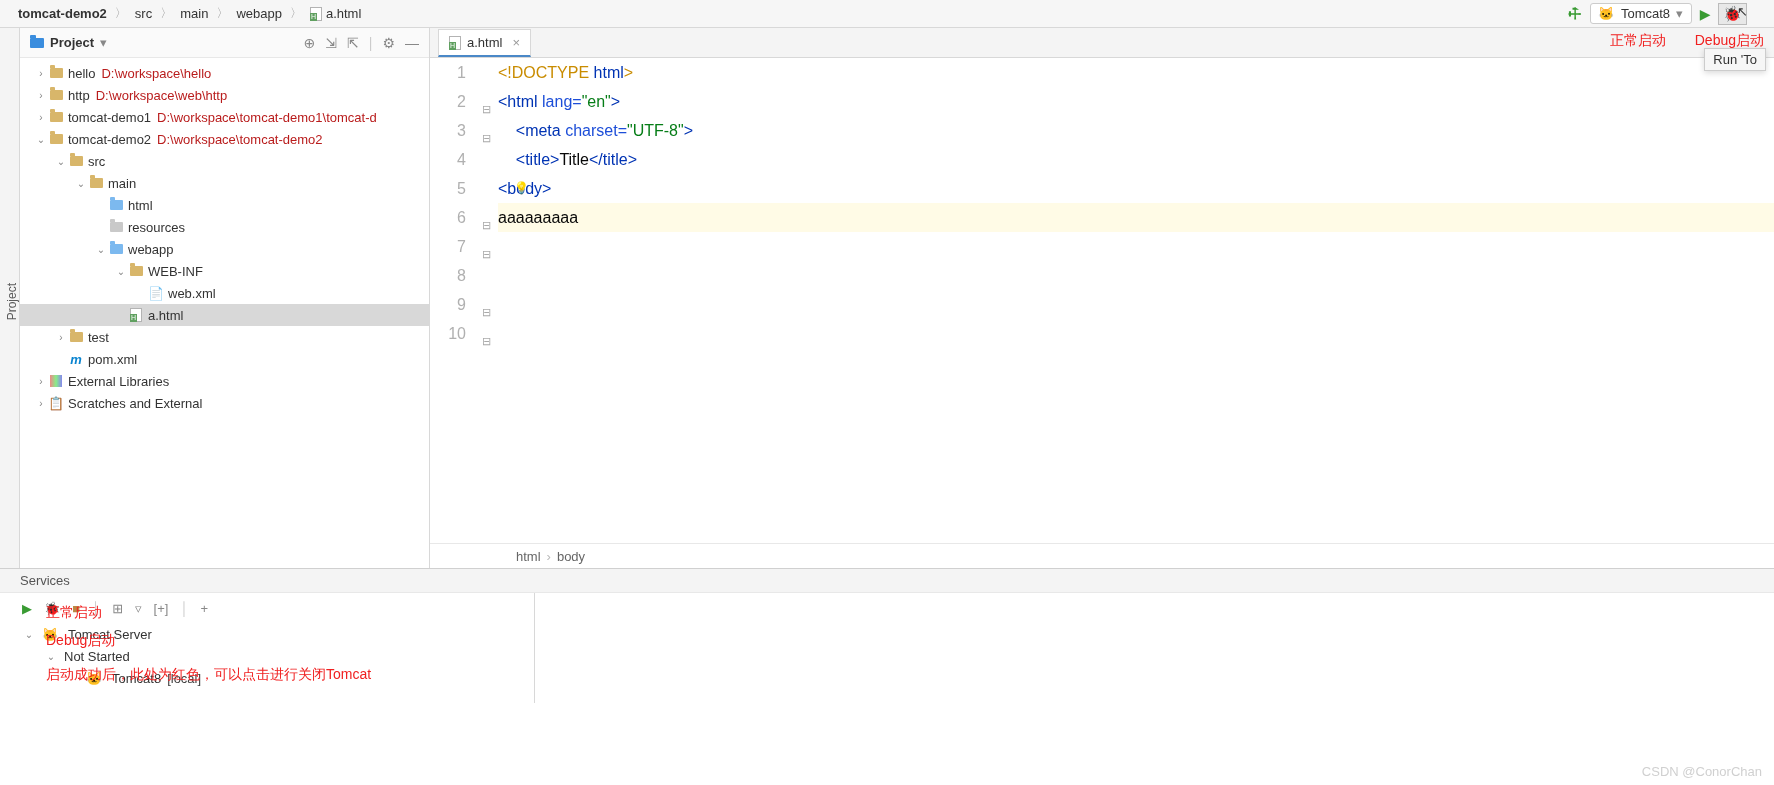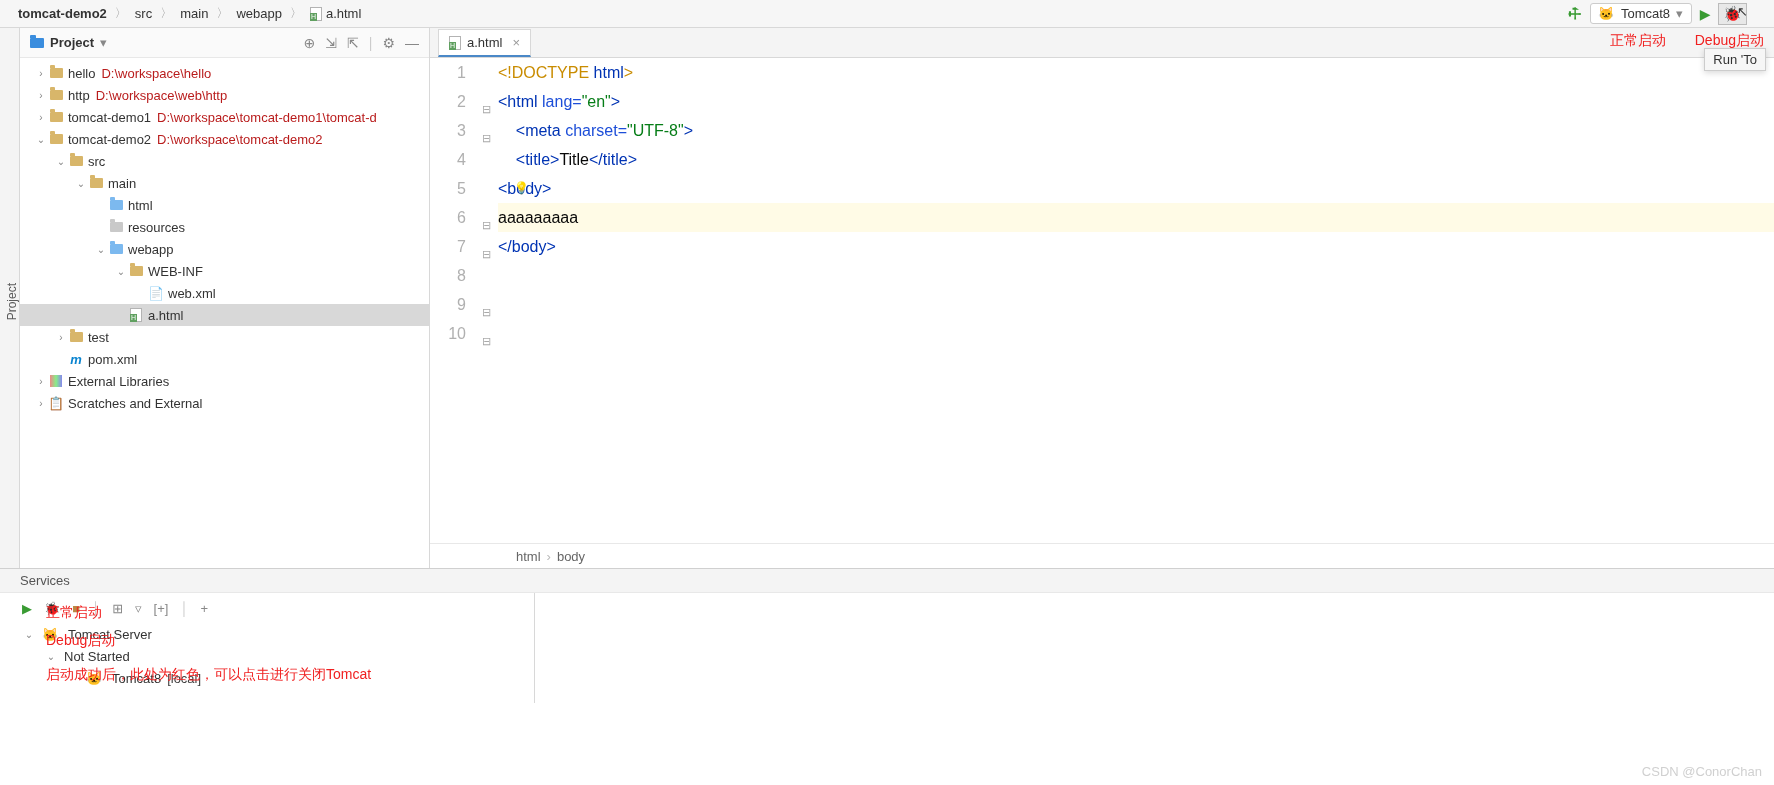--- a/index.html
+++ b/index.html
@@ -272,21 +272,20 @@
           <span class="fold" style="top: 240px;">⊟</span>
           <span class="fold" style="top: 269px;">⊟</span>
         </div>
       <div class="code" id="code">
           <div class="line"><span class="tk-doctype">&lt;!DOCTYPE <span class="tk-tag">html</span>&gt;</span></div>
           <div class="line"><span class="tk-tag">&lt;html</span> <span class="tk-attr">lang=</span><span class="tk-str">"en"</span><span class="tk-tag">&gt;</span></div>
           <div class="line">&nbsp;&nbsp;&nbsp;&nbsp;<span class="tk-tag">&lt;meta</span> <span class="tk-attr">charset=</span><span class="tk-str">"UTF-8"</span><span class="tk-tag">&gt;</span></div>
           <div class="line">&nbsp;&nbsp;&nbsp;&nbsp;<span class="tk-tag">&lt;title&gt;</span><span class="tk-plain">Title</span><span class="tk-tag">&lt;/title&gt;</span></div>
           <div class="line"><span class="tk-tag">&lt;<span class="bulb">💡</span>body&gt;</span></div>
           <div class="line hl"><span class="tk-plain">aaaaaaaaa</span></div>
-          <div class="line"><span class="tk-tag">&lt;/body&gt;</span></div>
         </div>
     </div>
     <div class="crumb-bar">
       <span>html</span>
       <span style="color:#bbb">›</span>
       <span>body</span>
     </div>
   </div>
 </div>
 

